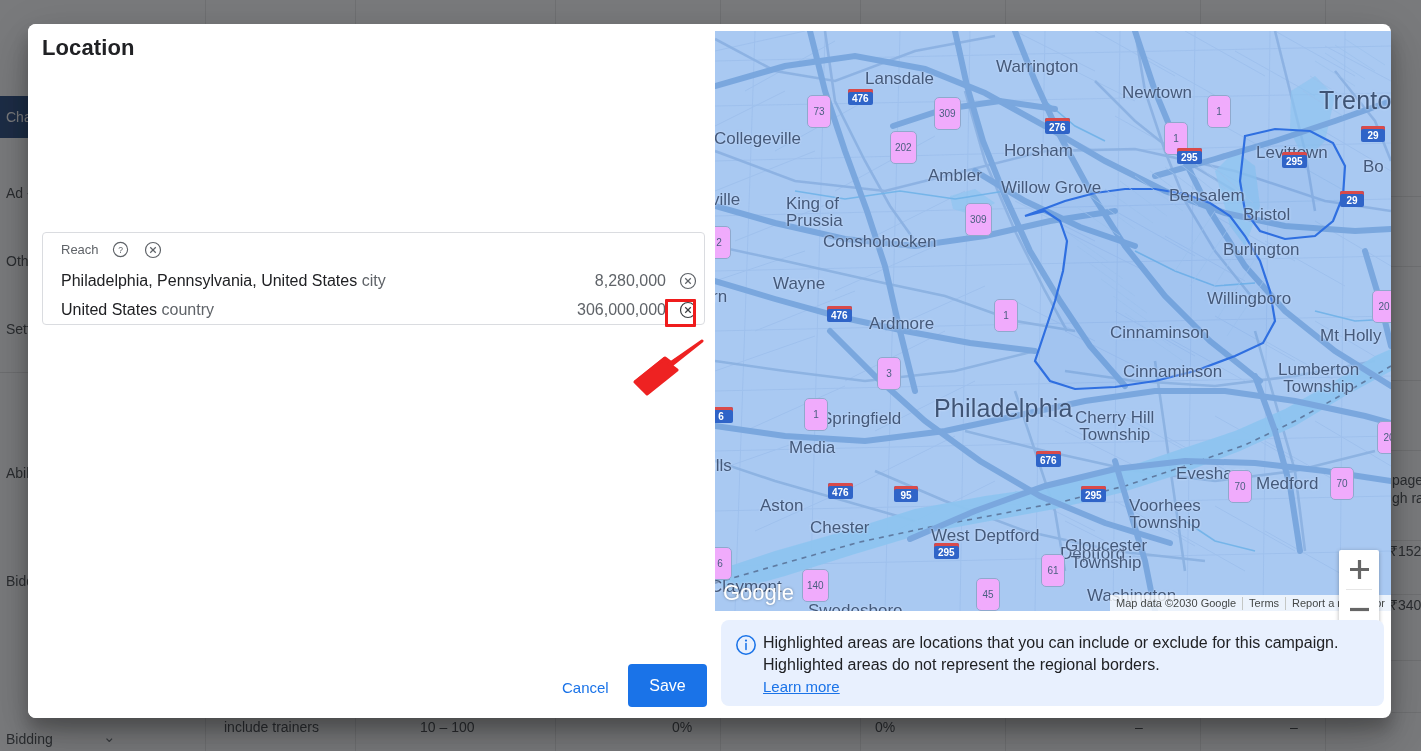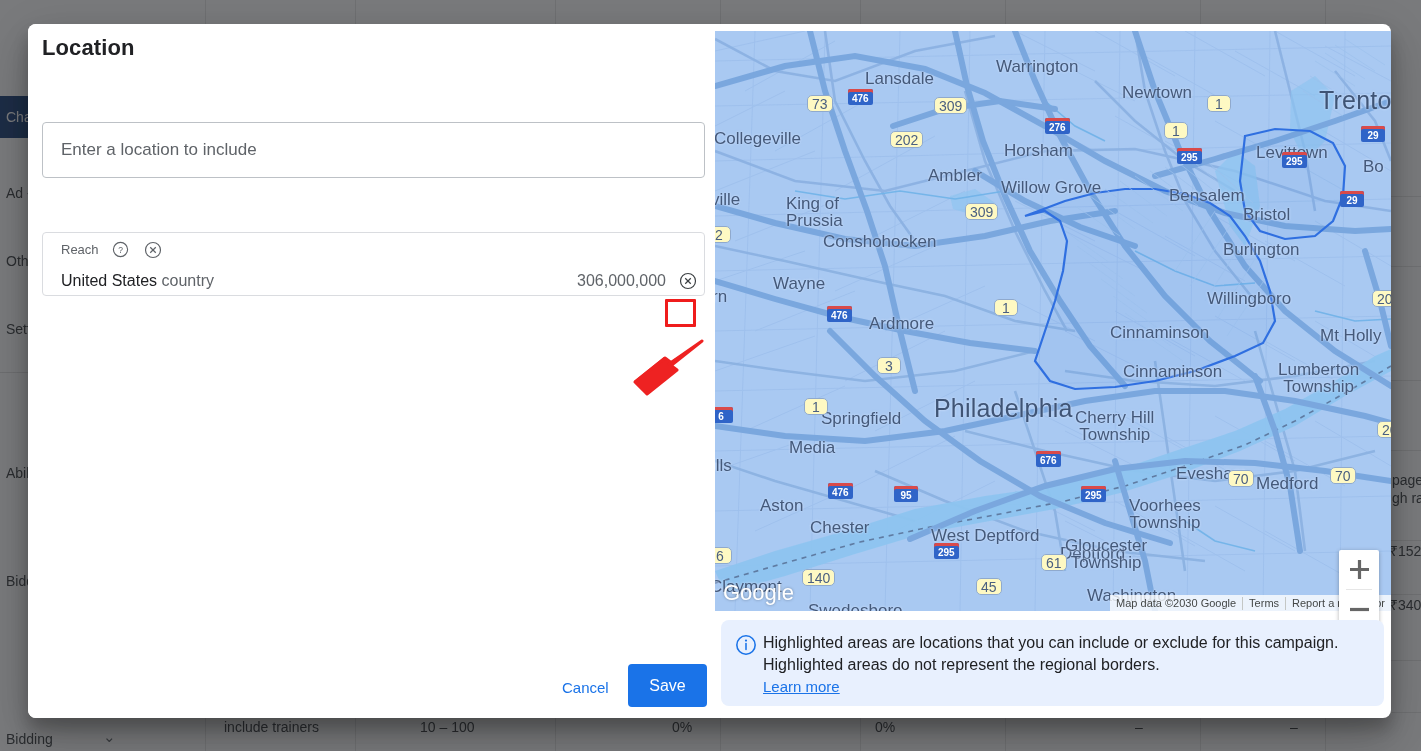--- a/index.html
+++ b/index.html
@@ -162,26 +162,26 @@
   }
   .map-label.big {
     font-size: 25px; color: #3f5475; letter-spacing: 0.2px;
   }
   .map-label.med { font-size: 17px; color: #44597a; }
   .map-label.two { line-height: 1.02; }
 
   .shield {
     position: absolute;
     display: flex; align-items: center; justify-content: center;
-    font-size: 14px; font-weight: 500;
-    background: #fef9c3;
+    font-size: 10px; font-weight: 500;
+    background: #f0abfc;
     color: #4a5f80;
     border: 1px solid #8fa9cd;
     border-radius: 4px;
-    padding: 0 4px; height: 17px; min-width: 24px;
+    padding: 0 4px; height: 33px; min-width: 24px;
   }
   .shield.interstate {
     background: #2f64c8; color: #ffffff; border: none;
     border-radius: 2px; height: 16px;
     box-shadow: inset 0 3px 0 #d94a4a;
     padding-top: 3px;
     font-size: 10px; font-weight: 700;
   }
   .shield.us { border-radius: 5px; }
 
@@ -298,42 +298,49 @@
 </div>
 
 <div id="scrim"></div>
 
 <div id="dialog">
 
   <div id="left-pane">
 
     <div id="dialog-title">Location</div>
 
-    <div id="location-input-wrap">
-      <input id="location-input" type="text" placeholder="Enter a location to include" style="">
-    </div>
 
     <div id="locations-card">
 
       <div class="loc-header">
         <span class="hdr-reach">Reach</span>
         <span class="icon-btn">
           <svg class="help-icon" viewBox="0 0 24 24">
             <circle cx="12" cy="12" r="10" fill="none" stroke="#5f6368" stroke-width="1.6"></circle>
             <text x="12" y="16.5" font-size="12" font-family="Liberation Sans, sans-serif" text-anchor="middle" fill="#5f6368">?</text>
           </svg>
         </span>
         <span class="icon-btn">
           <svg class="xcirc" viewBox="0 0 24 24">
             <circle cx="12" cy="12" r="10" fill="none" stroke="#5f6368" stroke-width="1.6"></circle>
             <path d="M8.3 8.3 L15.7 15.7 M15.7 8.3 L8.3 15.7" stroke="#5f6368" stroke-width="1.6" fill="none"></path>
           </svg>
         </span>
       </div>
 
+      <div class="loc-row">
+        <span class="loc-name"><span>Philadelphia, Pennsylvania, United States</span><span class="loc-type">&nbsp;<span>city</span></span></span>
+        <span class="loc-reach">8,280,000</span>
+        <span class="icon-btn">
+          <svg class="xcirc" viewBox="0 0 24 24">
+            <circle cx="12" cy="12" r="10" fill="none" stroke="#5f6368" stroke-width="1.6"></circle>
+            <path d="M8.3 8.3 L15.7 15.7 M15.7 8.3 L8.3 15.7" stroke="#5f6368" stroke-width="1.6" fill="none"></path>
+          </svg>
+        </span>
+      </div>
 
       <div class="loc-row">
         <span class="loc-name"><span>United States</span><span class="loc-type">&nbsp;<span>country</span></span></span>
         <span class="loc-reach">306,000,000</span>
         <span class="icon-btn">
           <svg class="xcirc" viewBox="0 0 24 24">
             <circle cx="12" cy="12" r="10" fill="none" stroke="#3c4043" stroke-width="1.6"></circle>
             <path d="M8.3 8.3 L15.7 15.7 M15.7 8.3 L8.3 15.7" stroke="#3c4043" stroke-width="1.6" fill="none"></path>
           </svg>
         </span>

